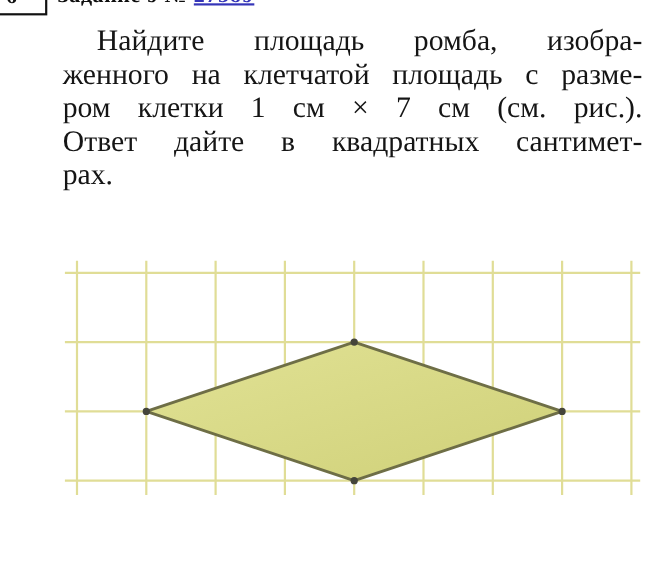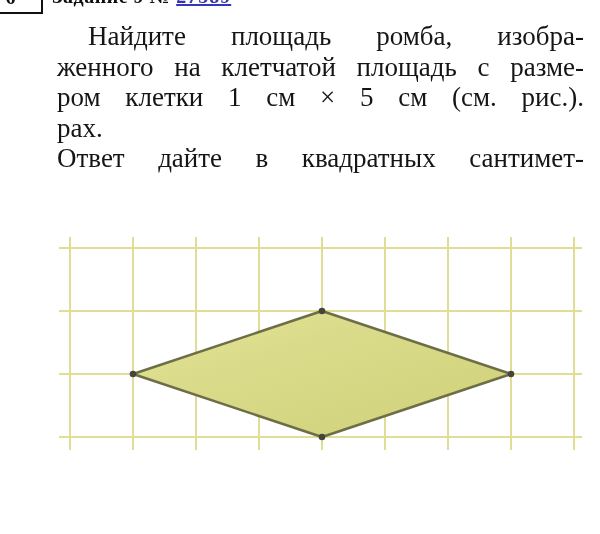--- a/index.html
+++ b/index.html
@@ -83,23 +83,23 @@
     <span>6</span>
   </div>
 
   <div class="task-title">
     <span class="task-label">Задание 9 №</span><a class="task-link" title="27589" style="color: rgb(53, 53, 184);">27589</a>
   </div>
 
   <div class="problem">
     <div class="pline first">Найдите площадь ромба, изобра-</div>
     <div class="pline">женного на клетчатой площадь с разме-</div>
-    <div class="pline">ром клетки 1 см × 5 см (см. рис.).</div>
+    <div class="pline">ром клетки 1 см × 7 см (см. рис.).</div>
+    <div class="pline">Ответ дайте в квадратных сантимет-</div>
     <div class="pline last">рах.</div>
-    <div class="pline">Ответ дайте в квадратных сантимет-</div>
   </div>
 
   <svg id="figure" class="figure-svg" viewBox="0 0 600 534" xmlns="http://www.w3.org/2000/svg">
       <defs>
         <linearGradient id="rhombGrad" x1="0" y1="0" x2="1" y2="1">
           <stop offset="0" stop-color="#e1e295"></stop>
           <stop offset="1" stop-color="#cfd078"></stop>
         </linearGradient>
       </defs>
       <line x1="70" y1="237" x2="70" y2="507" stroke="#e0dd96" stroke-width="2"></line>

